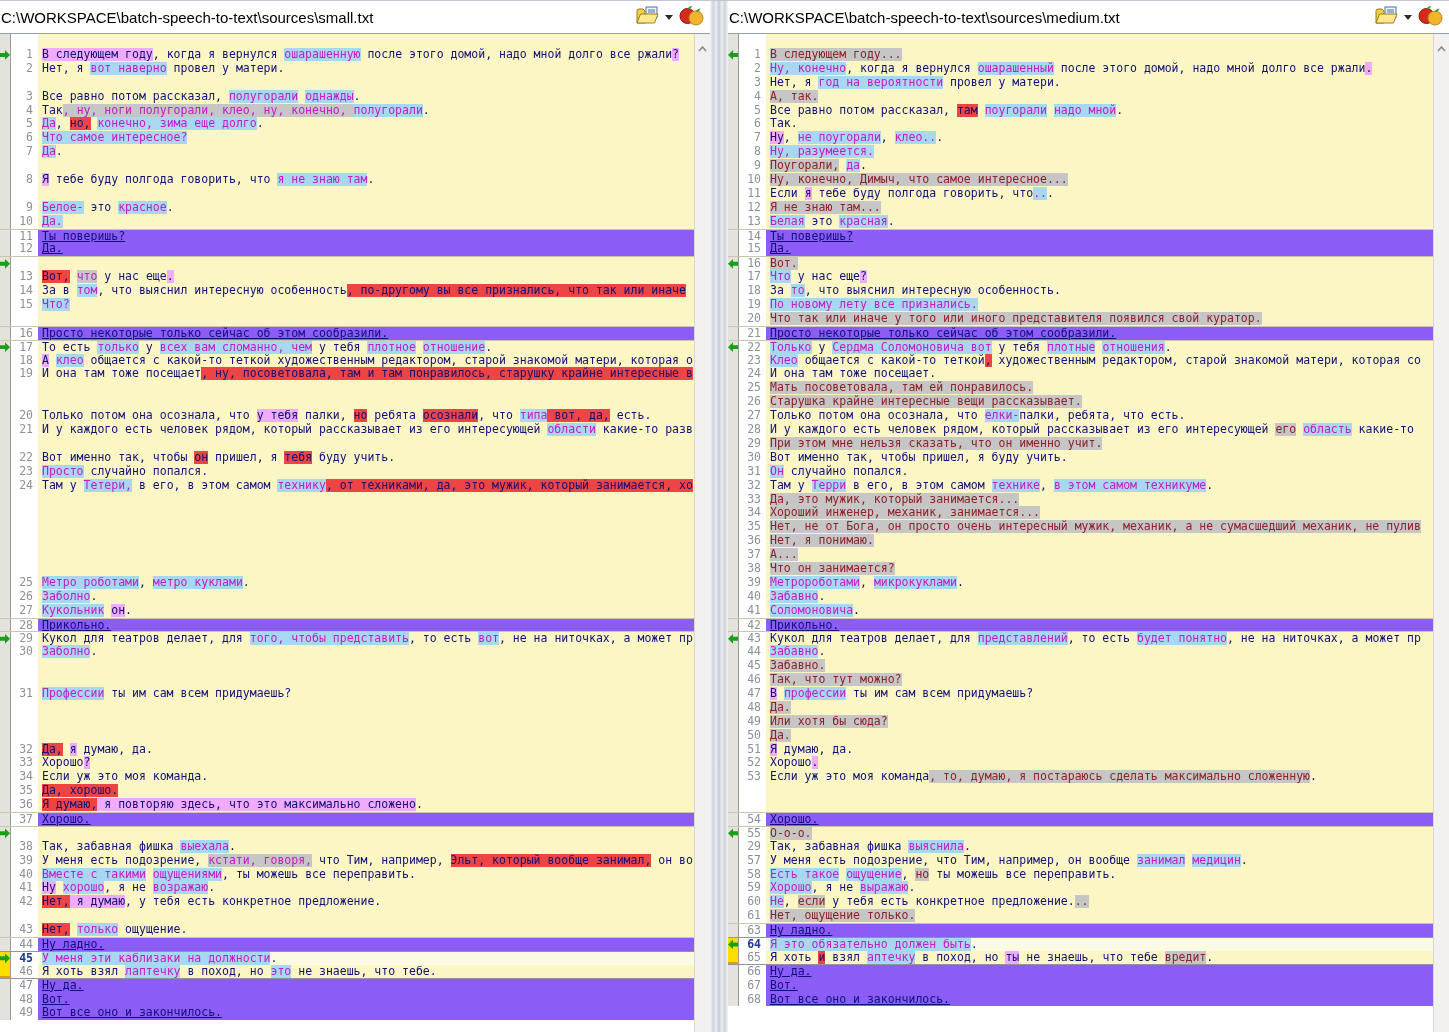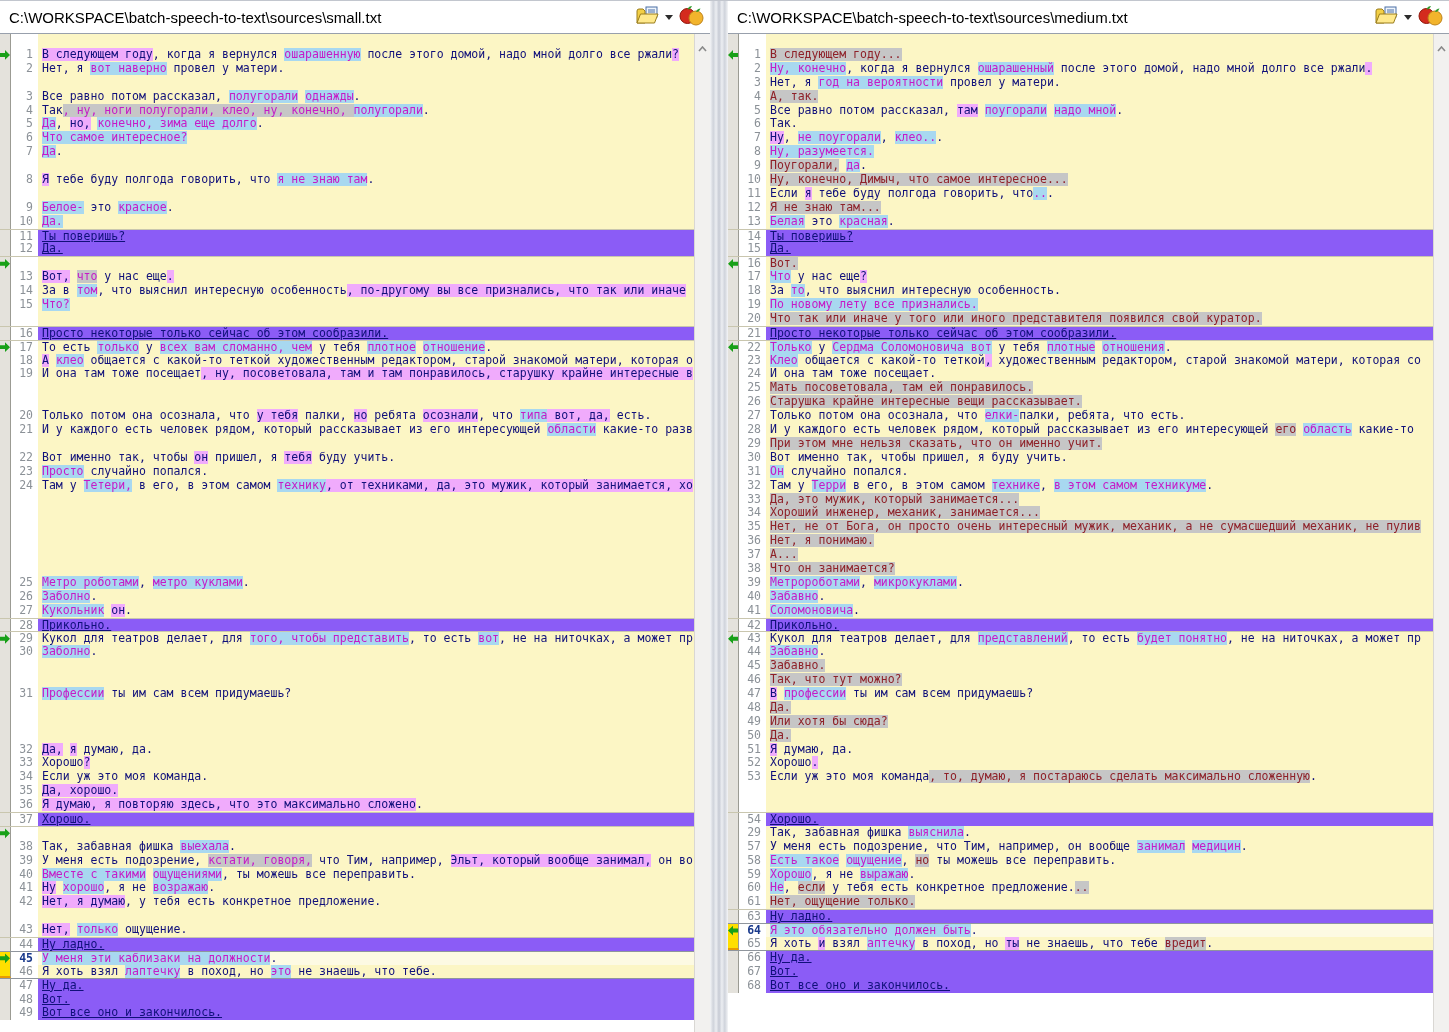--- a/index.html
+++ b/index.html
@@ -2,21 +2,21 @@
 <html><head>
 <meta charset="utf-8">
 <style>
   html,body{margin:0;padding:0;background:#fff;}
   #app{width:1449px;height:1032px;display:flex;overflow:hidden;border-top:1px solid #c2c6ce;box-sizing:border-box;background:#fff;}
   .pane{display:flex;flex-direction:column;height:100%;box-sizing:border-box;background:#fff;}
   #left-pane{width:710px;min-width:710px;}
   #right-pane{flex:1;}
   .pane-header{height:32px;min-height:32px;display:flex;align-items:center;background:#fff;
     border-bottom:1px solid #98a0ac;font-family:"Liberation Sans",sans-serif;font-size:15px;color:#000;}
-  .path{flex:1;padding-left:9px;white-space:nowrap;overflow:hidden;}
+  .path{flex:1;padding-left:1px;white-space:nowrap;overflow:hidden;}
   .hdr-icons{display:flex;align-items:center;gap:4px;padding-right:6px;}
   .dd{width:0;height:0;border-left:4px solid transparent;border-right:4px solid transparent;border-top:5px solid #2b2b2b;margin:0 2px;}
   .pane-body{flex:1;display:flex;overflow:hidden;}
   .pane-rows{flex:1;overflow:hidden;background:#fff;font-family:"DejaVu Sans Mono","Liberation Mono",monospace;font-size:11.5px;}
   .row{display:flex;height:13.9px;line-height:13.9px;box-sizing:border-box;}
   .row.pad{height:14px;}
   .arrowcol{width:11px;min-width:11px;background:#e4e2dc;border-right:1px solid #9b9b93;box-sizing:border-box;
     display:flex;align-items:center;justify-content:center;overflow:visible;}
   .arrowcol.mk{background:#ffdf00;}
   .arrowcol.mkend{border-bottom:2px solid #e89b00;}
@@ -27,21 +27,21 @@
   .bg-w .text{background:#8b5cf6;text-decoration:underline;}
   .bg-c .text{background:#fdfae3;}
   .bg-c2 .text{background:#fcf6c5;}
   .bg-c{border-top:1px solid #8f959d;}
   .bg-c2{border-bottom:1px solid #8f959d;}
   .sep{border-top:1px solid #c9c6ae;}
   .s-n{color:#10107a;}
   .s-b{background:#f0abfc;color:#10107a;}
   .s-m{background:#a8d8f0;color:#c61ac6;}
   .s-g{background:#c6c6c6;color:#8e2028;}
-  .s-gn{background:#f0abfc;color:#10107a;}
+  .s-gn{background:#ef4444;color:#10107a;}
   .s-gm{background:#c6c6c6;color:#c61ac6;}
   .arrow{display:inline-block;width:10px;height:11px;background:#18a018;
     clip-path:polygon(0 32%,50% 32%,50% 6%,100% 50%,50% 94%,50% 68%,0 68%);}
   .arrow.left{transform:scaleX(-1);}
   .vscroll{width:16px;min-width:16px;background:#f2f1ef;border-left:1px solid #d9d7d3;box-sizing:border-box;
     display:flex;justify-content:center;align-items:flex-start;padding-top:4px;}
   #splitter{width:18px;min-width:18px;height:100%;
     background:linear-gradient(90deg,#f4f5f7 0%,#cfd3db 18%,#eceef2 34%,#c6cad4 50%,#eceef2 66%,#cfd3db 82%,#f4f5f7 100%);}
 </style>
 </head>
@@ -767,20 +767,27 @@
           <div class="row bg-y">
             <span class="arrowcol"></span>
             <span class="num"></span>
             <span class="text"></span>
           </div>
           <div class="row bg-w sep">
             <span class="arrowcol"></span>
             <span class="num">54</span>
             <span class="text"><span class="s-n">Хорошо.</span></span>
           </div>
+          <div class="row bg-y sep">
+            <span class="arrowcol">
+              <span class="arrow left"></span>
+            </span>
+            <span class="num">55</span>
+            <span class="text"><span class="s-g">О-о-о.</span></span>
+          </div>
           <div class="row bg-y">
             <span class="arrowcol"></span>
             <span class="num">29</span>
             <span class="text"><span class="s-n">Так, забавная фишка </span><span class="s-m">выяснила</span><span class="s-n">.</span></span>
           </div>
           <div class="row bg-y">
             <span class="arrowcol"></span>
             <span class="num">57</span>
             <span class="text"><span class="s-n">У меня есть подозрение, что Тим, например, он вообще </span><span class="s-m">занимал</span><span class="s-n"> </span><span class="s-m">медицин</span><span class="s-n">.</span></span>
           </div>

